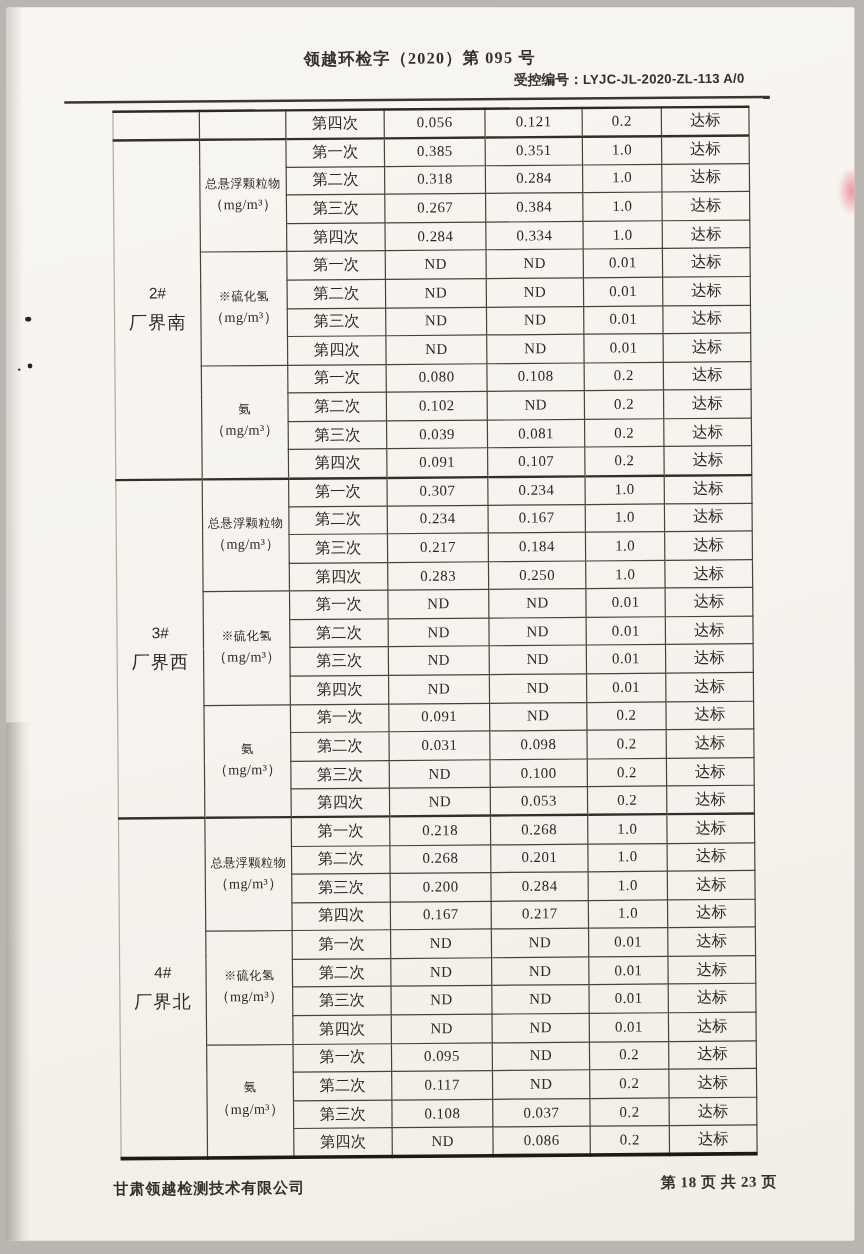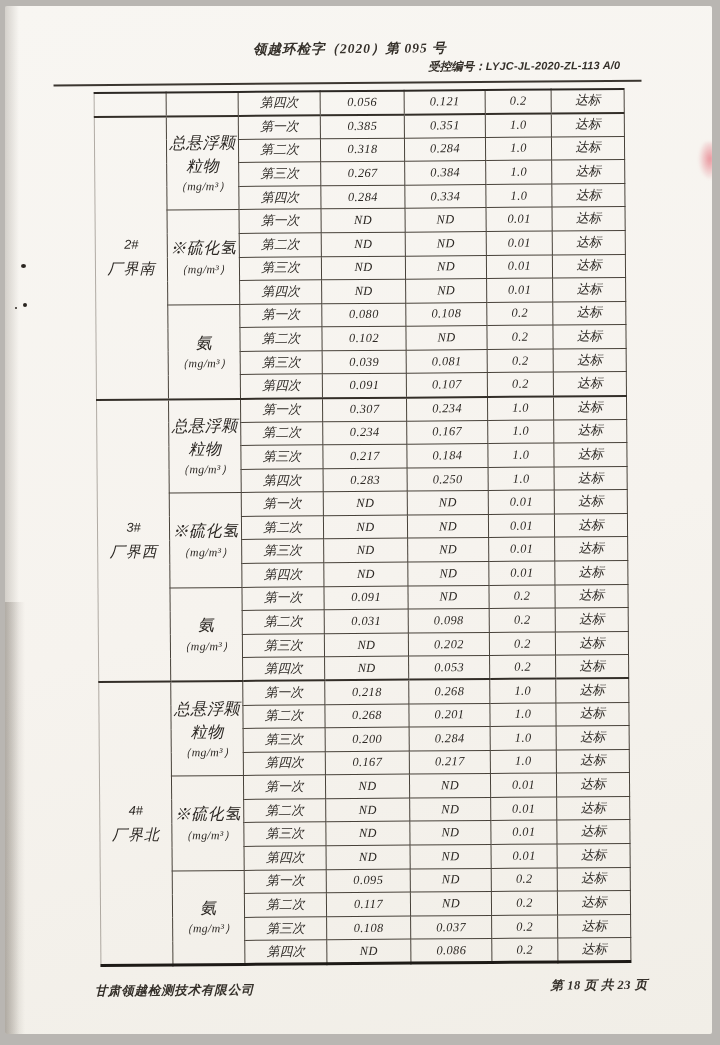--- a/index.html
+++ b/index.html
@@ -8,21 +8,20 @@
     overflow: hidden;
     background: #b9b6b2;
     font-family: "Liberation Serif", "DejaVu Serif", serif;
   }
   .paper {
     position: absolute;
     left: 5px; top: 6px; right: 8px; bottom: 11px;
     background: linear-gradient(165deg, #f8f6f2 0%, #f6f3ee 55%, #f1eee7 100%);
     border-radius: 2px;
     overflow: hidden;
-    font-style: italic;
   }
   .left-shade {
     position: absolute; left: 0; top: 0; bottom: 0; width: 14px;
     background: linear-gradient(to right, rgba(110,102,92,.26), rgba(110,102,92,0));
     pointer-events: none;
   }
   .left-shade-strong {
     position: absolute; left: 0; bottom: 0; height: 42%; width: 20px;
     background: linear-gradient(to right, rgba(100,92,82,.30), rgba(100,92,82,0));
     pointer-events: none;
@@ -66,21 +65,21 @@
     font-size: 12.8px;
     padding: 0 2px;
     color: #2c2824;
     overflow: hidden;
   }
   .results td.c-loc { border-left: 1px solid rgba(90,82,70,.45); }
   .results tr.sec-top td { border-top: 2.2px solid #332e28; }
   .results .num { font-size: 12.4px; letter-spacing: 0.4px; }
   .loc-id { font-size: 12.8px; margin-bottom: 8px; font-family: "Liberation Sans", sans-serif; }
   .loc-name { font-size: 15px; letter-spacing: 1px; }
-  .par-name { font-size: 16px; line-height: 1.45; letter-spacing: 0.5px; }
+  .par-name { font-size: 10px; line-height: 1.45; letter-spacing: 0.5px; }
   .par-unit { font-size: 11.8px; margin-top: 2px; letter-spacing: 0.3px; }
   .footer-company {
     position: absolute; left: 86px; top: 975px;
     font-size: 12.5px; font-weight: bold; letter-spacing: 0.8px; color: #35302a;
   }
   .footer-page {
     position: absolute; right: 68px; top: 973px;
     font-size: 12.5px; font-weight: bold; letter-spacing: 0.5px; color: #35302a;
   }
   .ink-speck { position: absolute; background: #2a2520; border-radius: 50%; }
@@ -304,21 +303,21 @@
           <tr>
             <td class="c-tri">第二次</td>
             <td class="c-val num">0.031</td>
             <td class="c-val num">0.098</td>
             <td class="c-lim num">0.2</td>
             <td class="c-sta">达标</td>
           </tr>
           <tr>
             <td class="c-tri">第三次</td>
             <td class="c-val num">ND</td>
-            <td class="c-val num">0.202</td>
+            <td class="c-val num">0.100</td>
             <td class="c-lim num">0.2</td>
             <td class="c-sta">达标</td>
           </tr>
           <tr>
             <td class="c-tri">第四次</td>
             <td class="c-val num">ND</td>
             <td class="c-val num">0.053</td>
             <td class="c-lim num">0.2</td>
             <td class="c-sta">达标</td>
           </tr>

